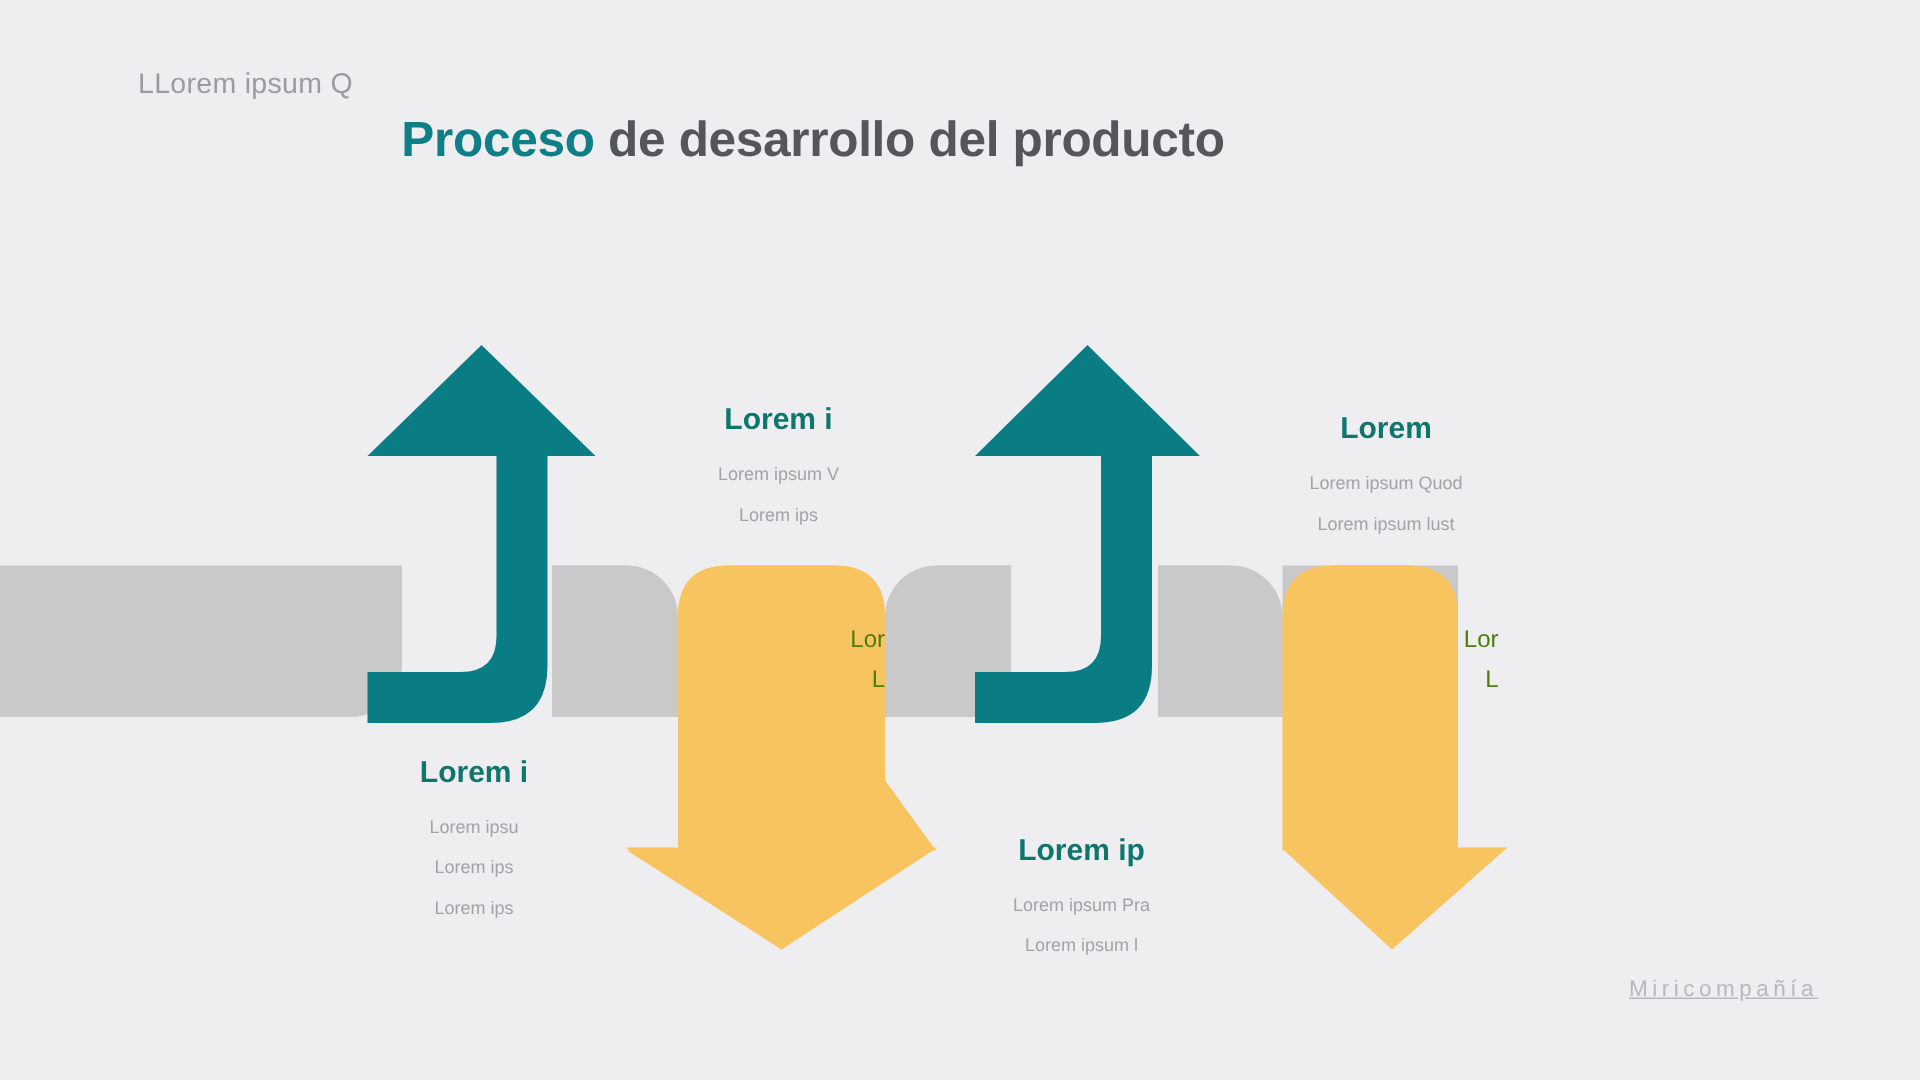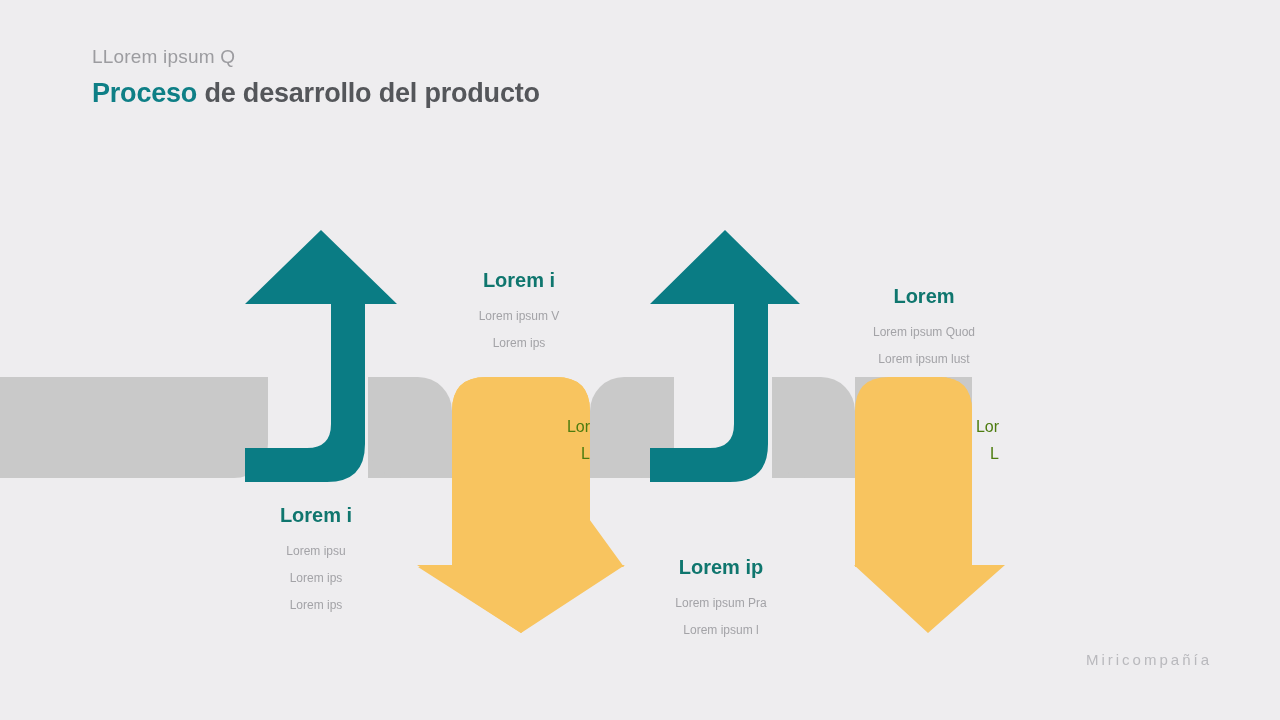--- a/index.html
+++ b/index.html
@@ -31,26 +31,27 @@
   #eyebrow {
     font-size: 19px;
     color: #9c9ca0;
     font-weight: 400;
     line-height: 26px;
     letter-spacing: 0.2px;
     white-space: pre;
   }
   #title {
     margin-top: 7px;
-    font-size: 27px;
+    font-size: 33px;
     font-weight: bold;
     color: #54565a;
     line-height: 32px;
     letter-spacing: -0.2px;
     white-space: pre;
+    text-align: center;
   }
   #title .accent {
     color: #0e7f86;
   }
 
   
   .band-seg {
     position: absolute;
     background: #c9c9c9;
     z-index: 1;
@@ -104,20 +105,21 @@
   
   #footer {
     position: absolute;
     right: 68px;
     bottom: 52px;
     font-size: 15px;
     color: #b9b9bd;
     letter-spacing: 3px;
     white-space: pre;
     z-index: 4;
+    text-decoration: underline;
   }
 </style>
 </head>
 <body>
 
 <div id="slide">
 
   <div id="header">
     <div id="eyebrow">LLorem ipsum Q</div>
     <div id="title"><span class="accent">Proceso</span><span> de desarrollo del producto</span></div>
@@ -178,21 +180,21 @@
     <div class="c-body">Lorem ipsum V
 Lorem ips</div>
   </div>
 
   <div class="callout" style="left:601px; top:505px; width:240px;margin-top:48px;">
     <div class="c-title">Lorem ip</div>
     <div class="c-body">Lorem ipsum Pra
 Lorem ipsum l</div>
   </div>
 
-  <div class="callout" style="left:804px; top:282px; width:240px;">
+  <div class="callout" style="left:804px; top:272px; width:240px;">
     <div class="c-title">Lorem</div>
     <div class="c-body">Lorem ipsum Quod
 Lorem ipsum lust</div>
   </div>
 
   <div id="footer">Miricompañía</div>
 
 </div>
 
 </body></html>

